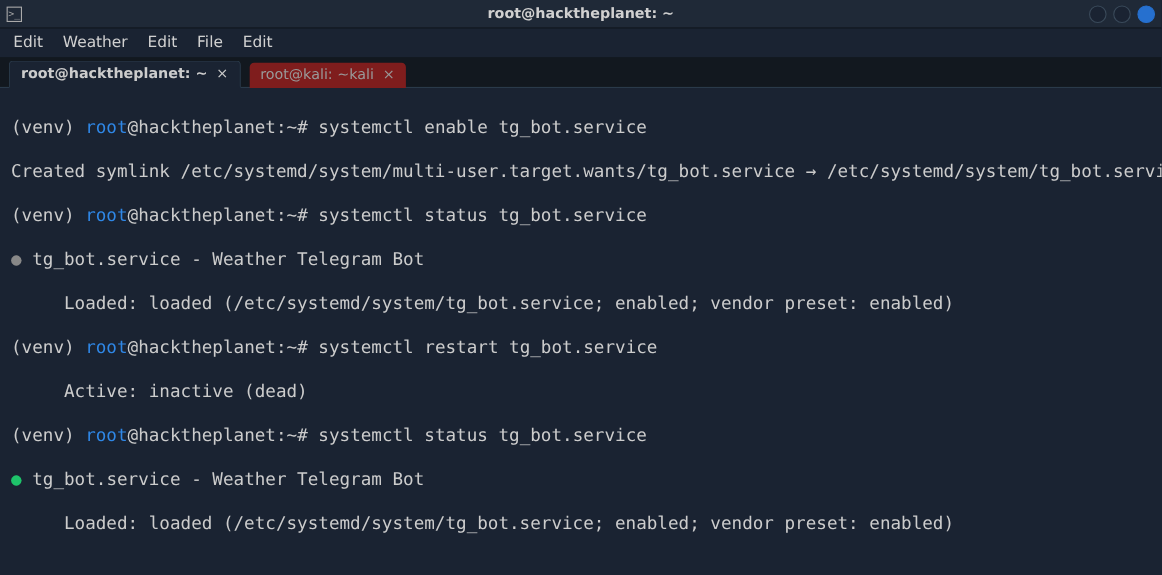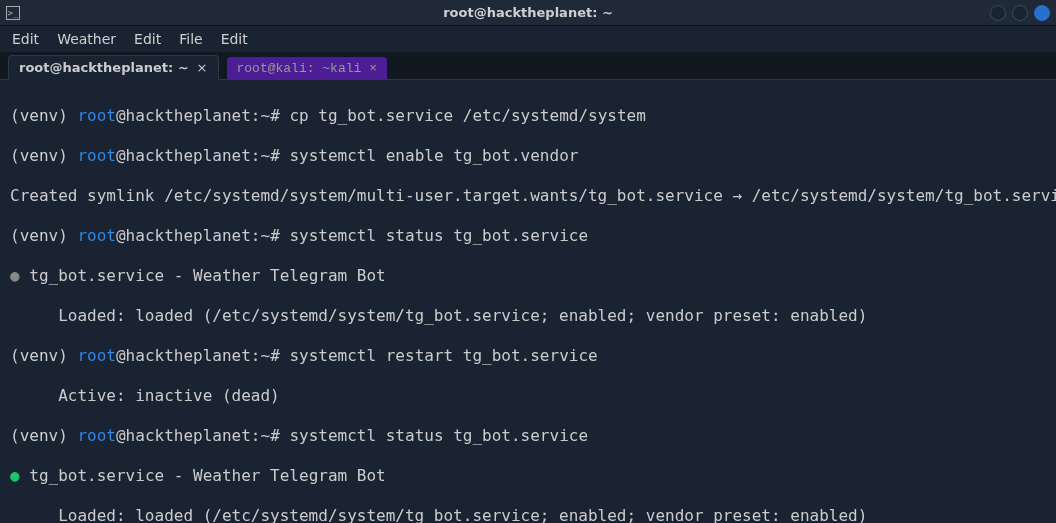--- a/index.html
+++ b/index.html
@@ -96,24 +96,23 @@
       font-weight: bold;
       position: relative;
       top: 1px;
     }
     .tab.active {
       background: #1a2332;
       border: 1px solid #2a3a4a;
       border-bottom: 1px solid #1a2332;
     }
     .tab.inactive {
-      background: #4c1d95;
+      background: #7f1d1d;
       color: #999;
       font-weight: normal;
-      font-family: Liberation Mono, monospace;
     }
     .tab-close {
       font-size: 13px;
       margin-left: 2px;
       font-weight: normal;
     }
     .terminal {
       padding: 6px 10px;
       line-height: 20px;
       font-size: 16px;
@@ -156,22 +155,21 @@
     <span>root@hacktheplanet: ~</span>
     <span class="tab-close">×</span>
   </div>
   <div class="tab inactive">
     <span>root@kali: ~kali</span>
     <span class="tab-close">×</span>
   </div>
 </div>
 
 <div class="terminal">
-<span class="line"><span class="prompt-venv">(venv)</span> <span class="prompt-user">root</span><span>@</span><span class="prompt-host">hacktheplanet</span><span>:</span><span class="prompt-path">~</span><span>#</span> <span class="cmd">cp tg_bot.service /etc/systemd/system</span></span>
-<span class="line"><span class="prompt-venv">(venv)</span> <span class="prompt-user">root</span><span>@</span><span class="prompt-host">hacktheplanet</span><span>:</span><span class="prompt-path">~</span><span>#</span> <span class="cmd">systemctl enable tg_bot.vendor</span></span>
+<span class="line"><span class="prompt-venv">(venv)</span> <span class="prompt-user">root</span><span>@</span><span class="prompt-host">hacktheplanet</span><span>:</span><span class="prompt-path">~</span><span>#</span> <span class="cmd">systemctl enable tg_bot.service</span></span>
 <span class="line"><span>Created symlink /etc/systemd/system/multi-user.target.wants/tg_bot.service → /etc/systemd/system/tg_bot.service.</span></span>
 <span class="line"><span class="prompt-venv">(venv)</span> <span class="prompt-user">root</span><span>@</span><span class="prompt-host">hacktheplanet</span><span>:</span><span class="prompt-path">~</span><span>#</span> <span class="cmd">systemctl status tg_bot.service</span></span>
 <span class="line"><span class="bullet-grey">●</span> <span>tg_bot.service - Weather Telegram Bot</span></span>
 <span class="line"><span>     Loaded: loaded (/etc/systemd/system/tg_bot.service; enabled; vendor preset: enabled)</span></span>
 <span class="line"><span class="prompt-venv">(venv)</span> <span class="prompt-user">root</span><span>@</span><span class="prompt-host">hacktheplanet</span><span>:</span><span class="prompt-path">~</span><span>#</span> <span class="cmd">systemctl restart tg_bot.service</span></span>
 <span class="line"><span>     Active: inactive (dead)</span></span>
 <span class="line"><span class="prompt-venv">(venv)</span> <span class="prompt-user">root</span><span>@</span><span class="prompt-host">hacktheplanet</span><span>:</span><span class="prompt-path">~</span><span>#</span> <span class="cmd">systemctl status tg_bot.service</span></span>
 <span class="line"><span class="bullet-green">●</span> <span>tg_bot.service - Weather Telegram Bot</span></span>
 <span class="line"><span>     Loaded: loaded (/etc/systemd/system/tg_bot.service; enabled; vendor preset: enabled)</span></span>
 

